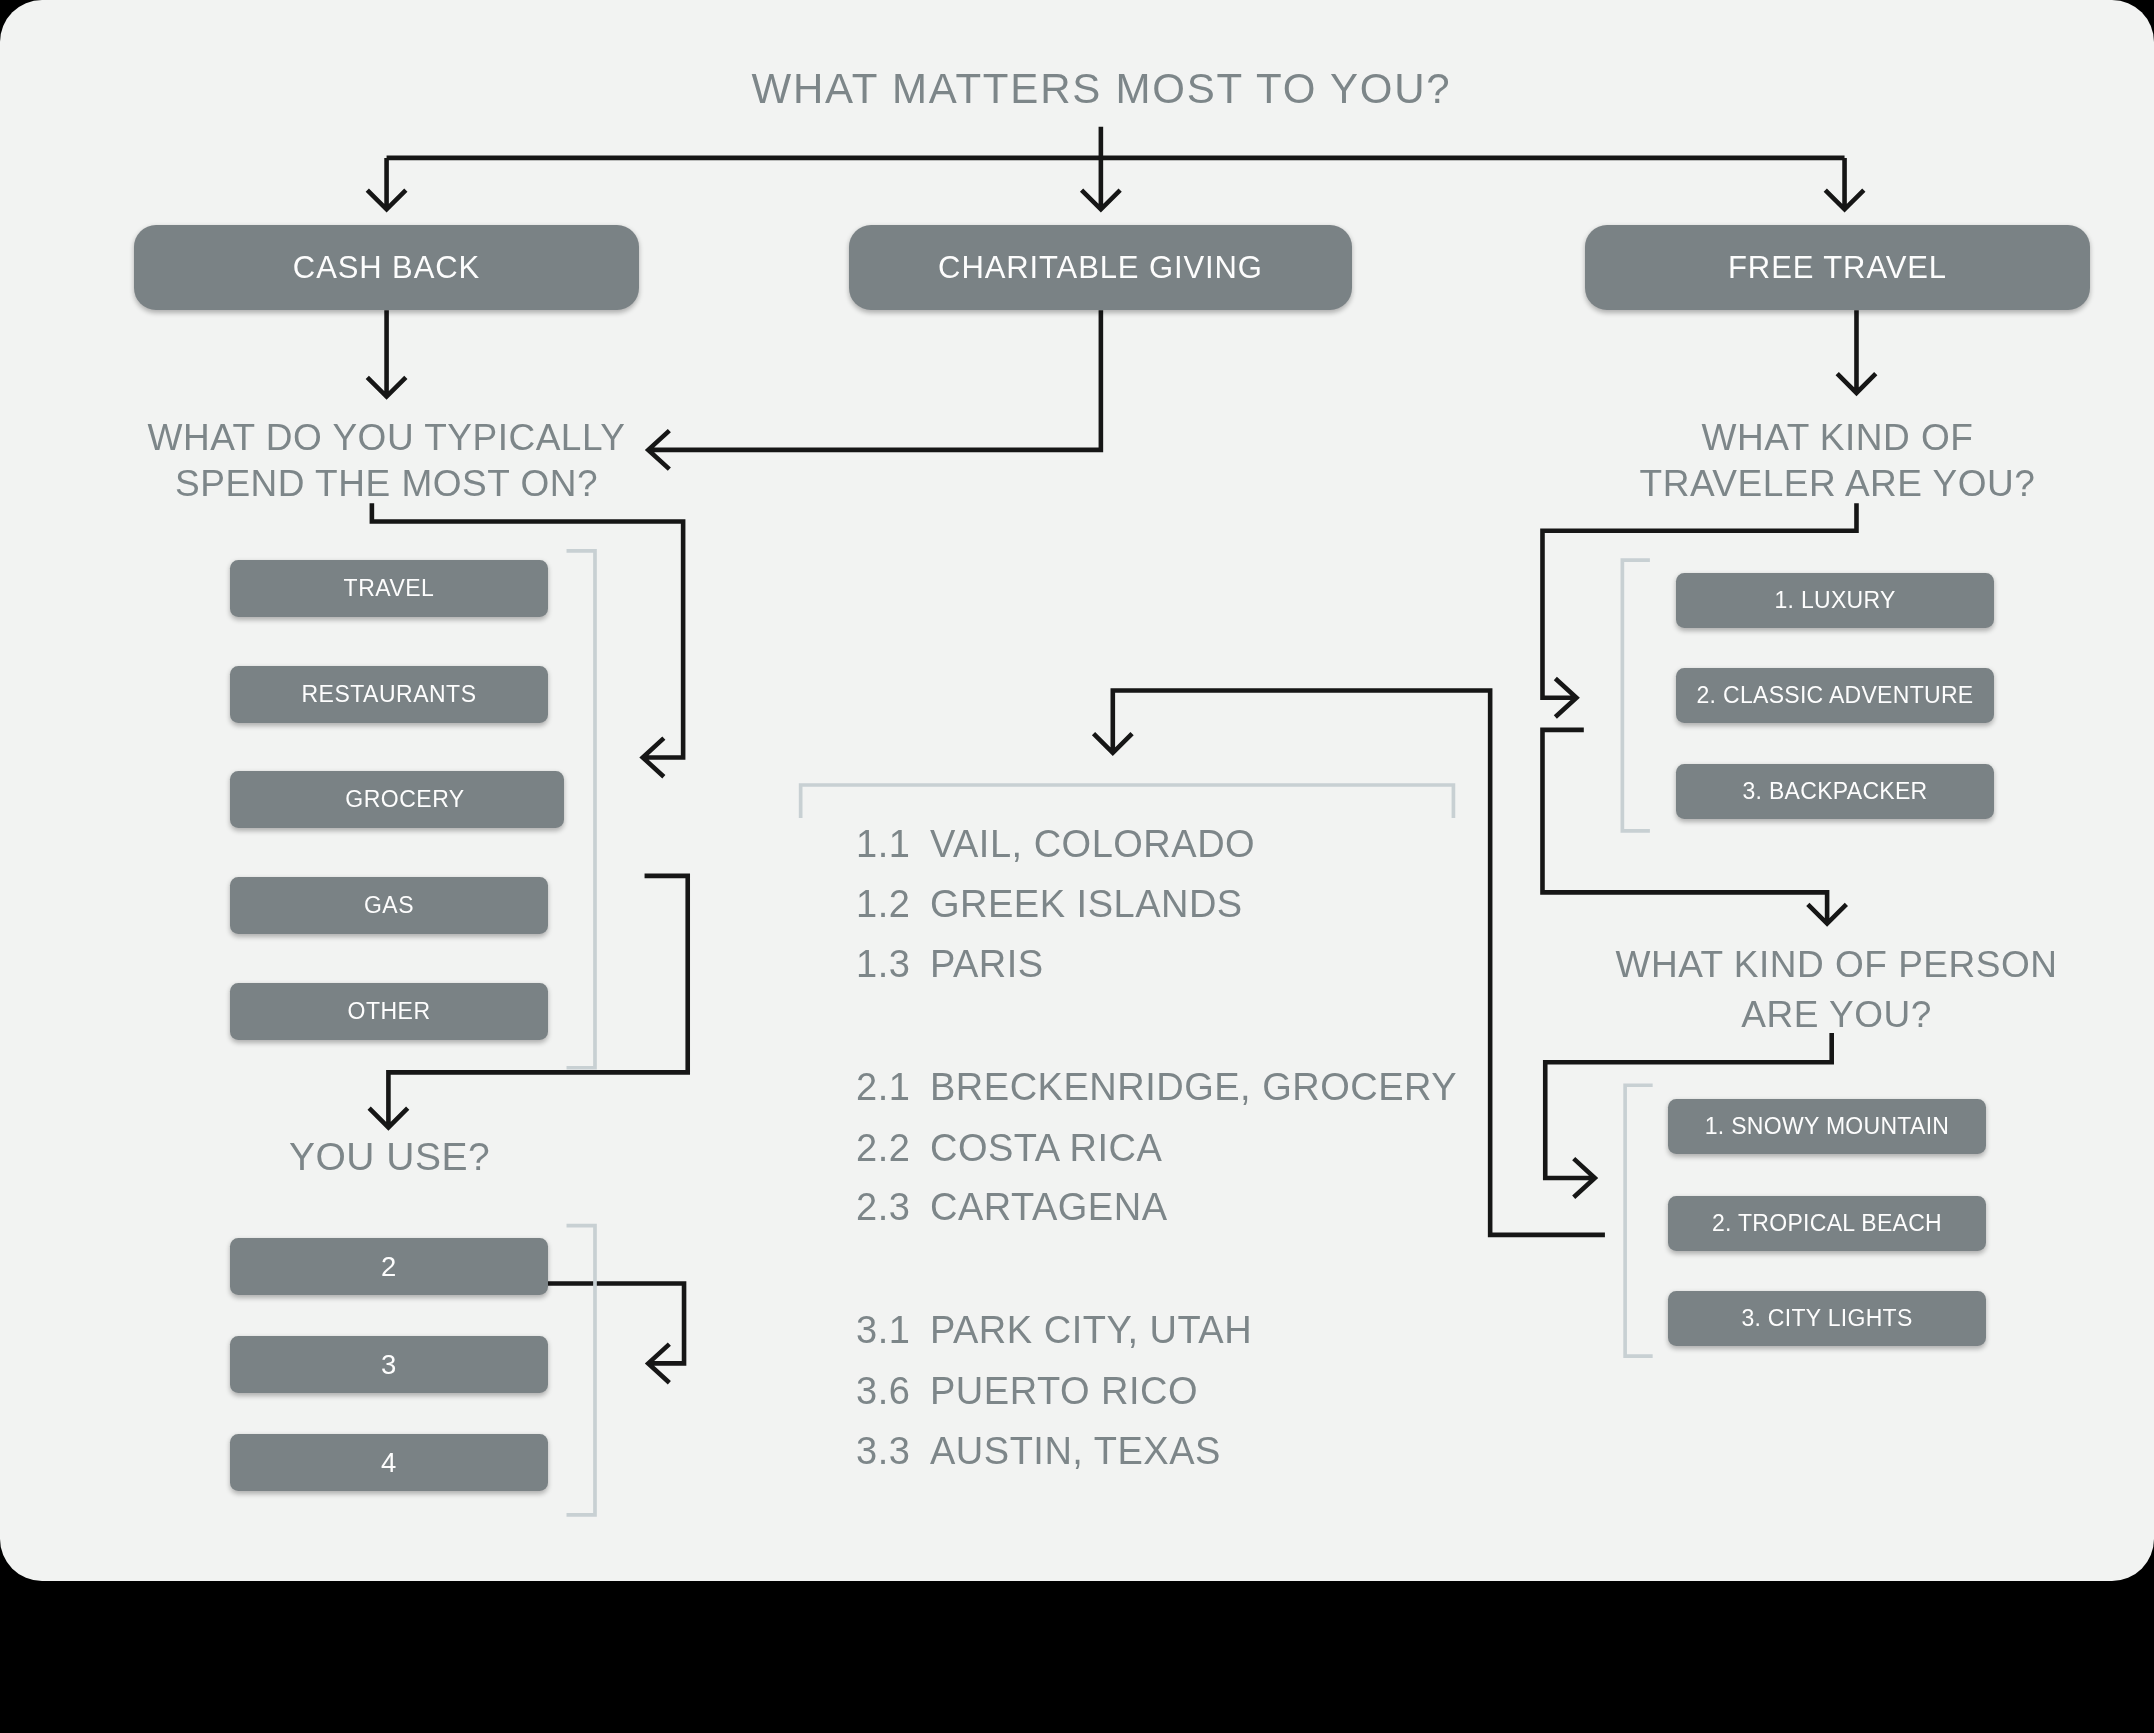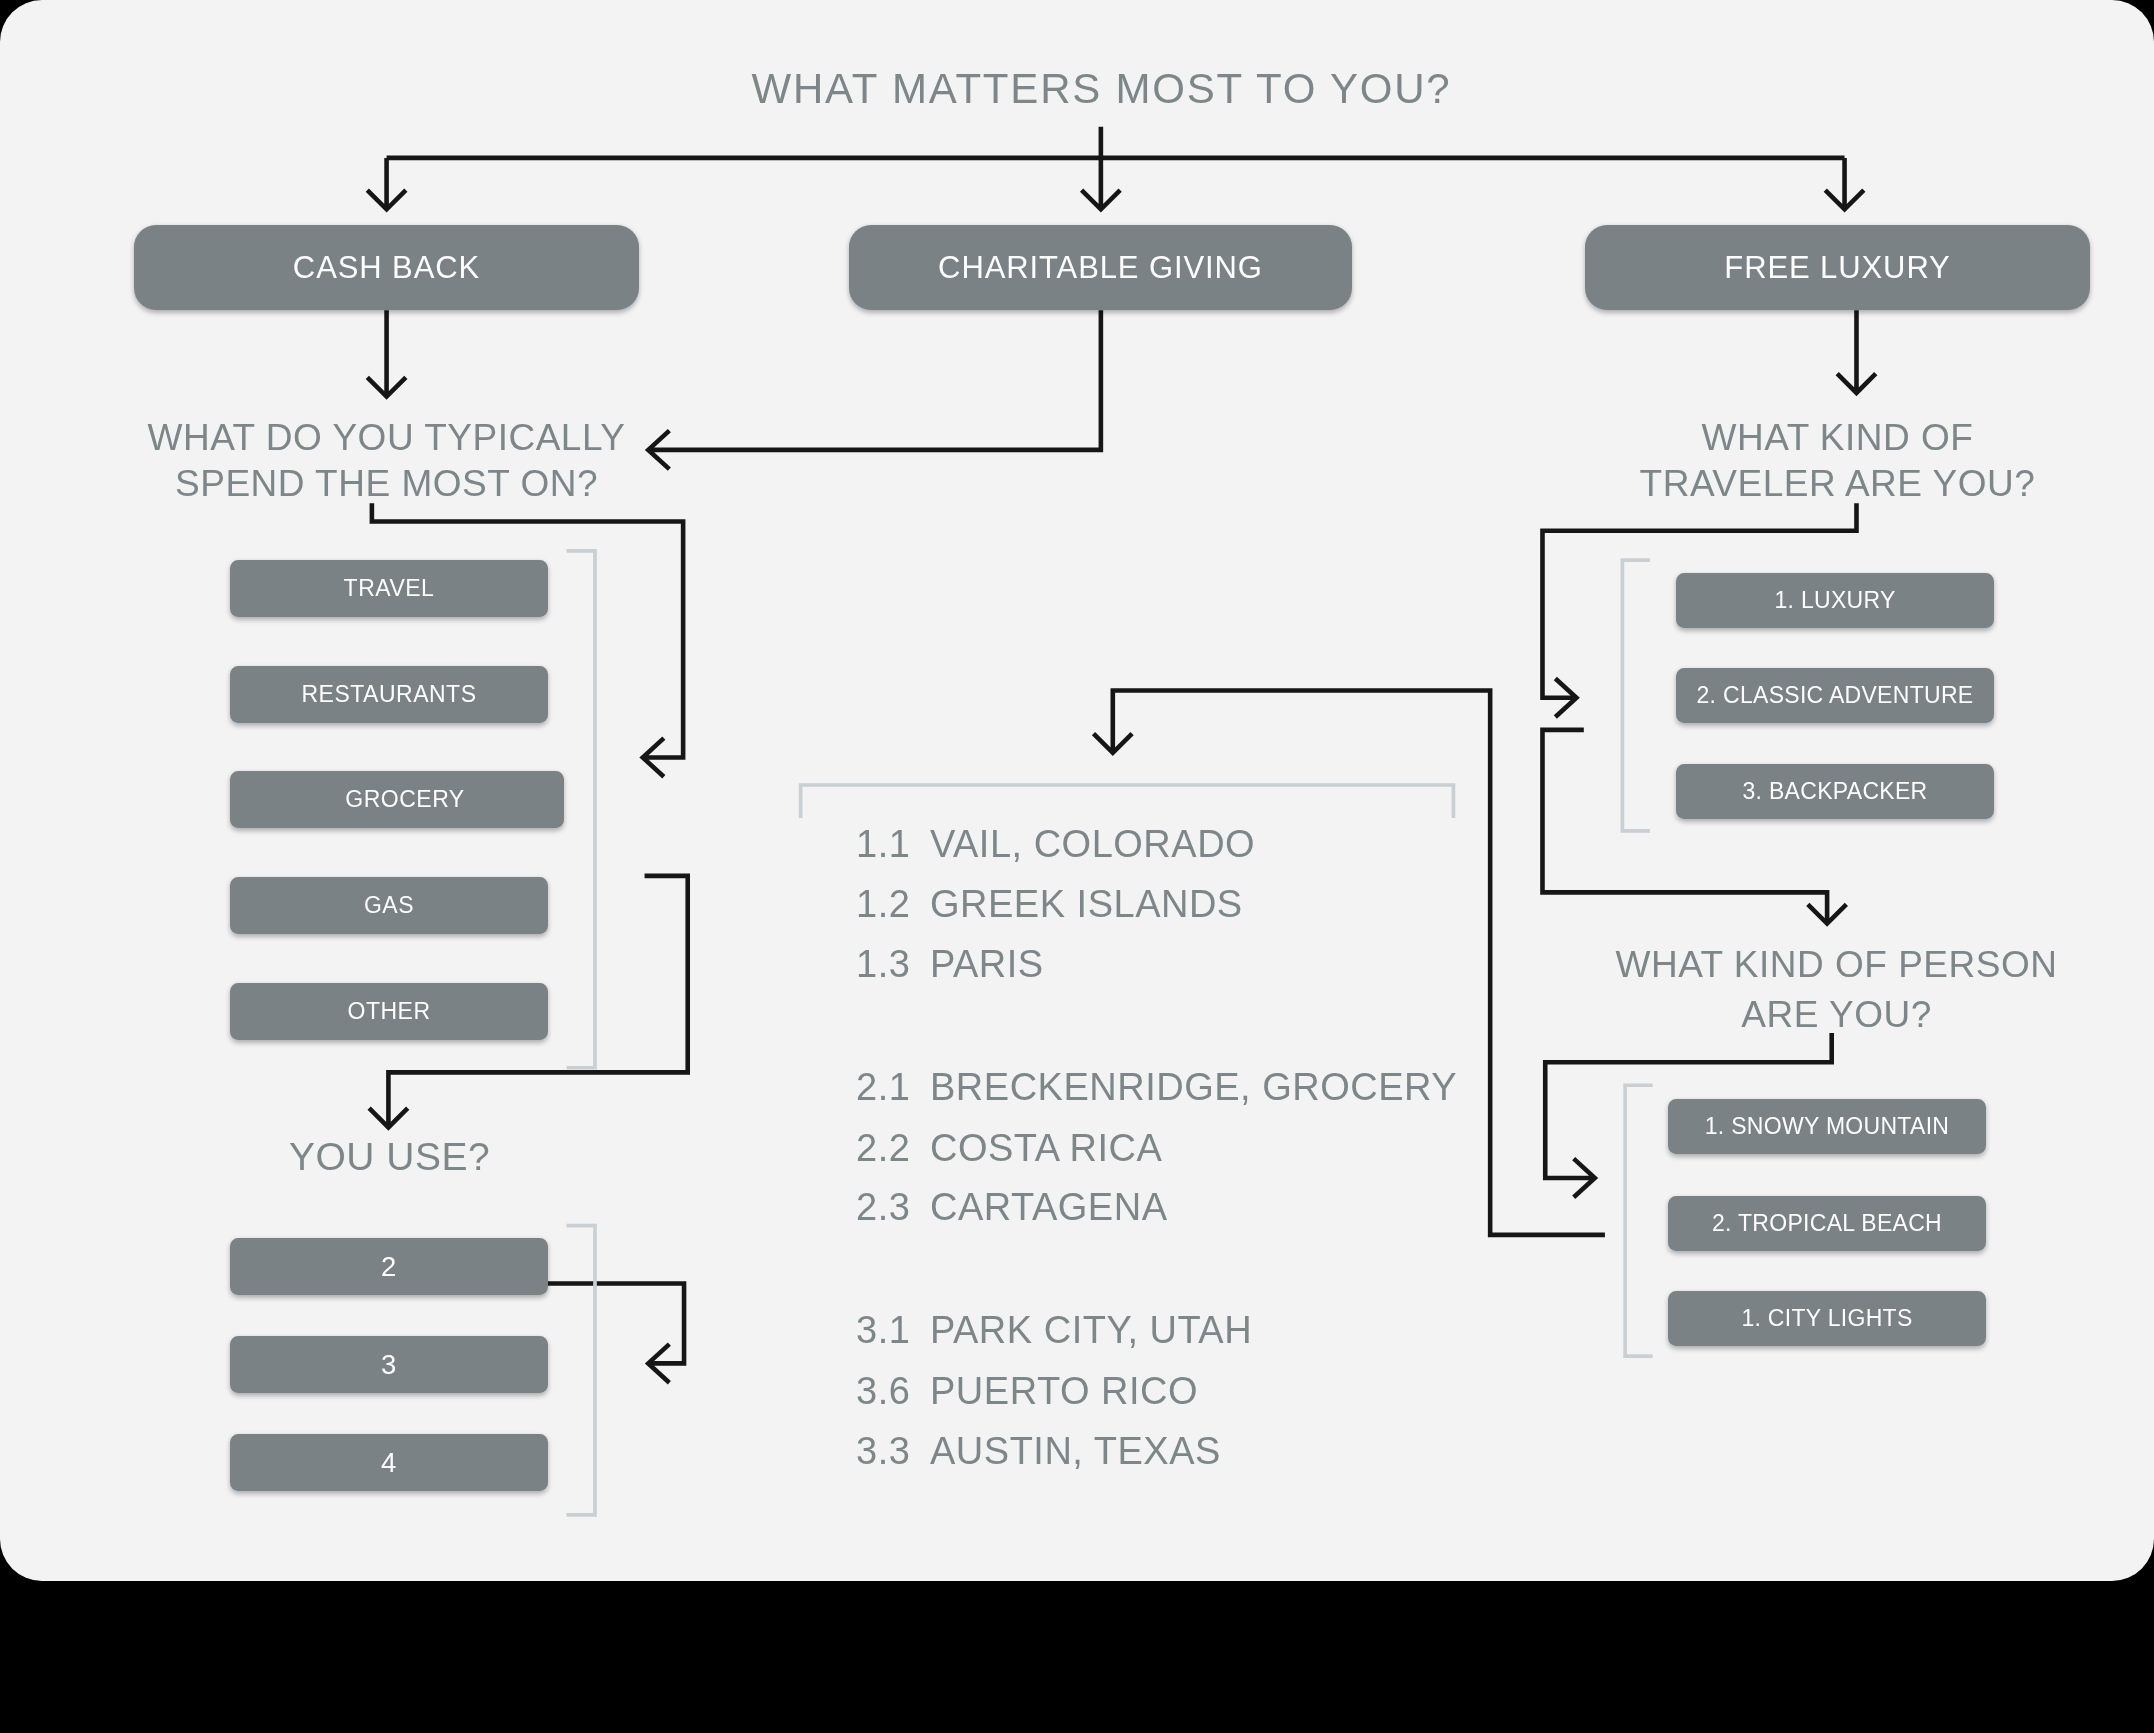--- a/index.html
+++ b/index.html
@@ -51,21 +51,21 @@
       <path class="bracket" d="M617 1335 H648 V1650 H617"></path>
       <path class="bracket" d="M872 891 V855 H1583 V891"></path>
       <path class="bracket" d="M1797 610 H1767 V905 H1797"></path>
       <path class="bracket" d="M1800 1182 H1770 V1477 H1800"></path>
     </svg>
 
     <div class="title" style="left:734px;top:66px;width:735px;">WHAT MATTERS MOST TO YOU?</div>
 
     <div class="btn btn-lg" style="left:134px;top:225px;">CASH BACK</div>
     <div class="btn btn-lg" style="left:849px;top:225px;width:503px;">CHARITABLE GIVING</div>
-    <div class="btn btn-lg" style="left:1585px;top:225px;">FREE LUXURY</div>
+    <div class="btn btn-lg" style="left:1585px;top:225px;">FREE TRAVEL</div>
 
     <div class="q" style="left:111px;top:415px;width:551px;">
       <span>WHAT DO YOU TYPICALLY</span>
       <span>SPEND THE MOST ON?</span>
     </div>
 
     <div class="btn btn-sm" style="left:230px;top:560px;">TRAVEL</div>
     <div class="btn btn-sm" style="left:230px;top:666px;">RESTAURANTS</div>
     <div class="btn btn-sm" style="left:230px;top:771px;padding-left:16px;">GROCERY</div>
     <div class="btn btn-sm" style="left:230px;top:877px;">GAS</div>
@@ -88,21 +88,21 @@
     <div class="btn btn-rt" style="left:1676px;top:668px;">2. CLASSIC ADVENTURE</div>
     <div class="btn btn-rt" style="left:1676px;top:764px;">3. BACKPACKER</div>
 
     <div class="q" style="left:1561px;top:940px;width:551px;line-height:50px;">
       <span>WHAT KIND OF PERSON</span>
       <span>ARE YOU?</span>
     </div>
 
     <div class="btn btn-rt" style="left:1668px;top:1099px;">1. SNOWY MOUNTAIN</div>
     <div class="btn btn-rt" style="left:1668px;top:1196px;">2. TROPICAL BEACH</div>
-    <div class="btn btn-rt" style="left:1668px;top:1291px;">1. CITY LIGHTS</div>
+    <div class="btn btn-rt" style="left:1668px;top:1291px;">3. CITY LIGHTS</div>
 
     <div class="dest" style="left:856px;top:825px;"><span class="num">1.1</span><span>VAIL, COLORADO</span></div>
     <div class="dest" style="left:856px;top:885px;"><span class="num">1.2</span><span>GREEK ISLANDS</span></div>
     <div class="dest" style="left:856px;top:945px;"><span class="num">1.3</span><span>PARIS</span></div>
     <div class="dest" style="left:856px;top:1068px;"><span class="num">2.1</span><span>BRECKENRIDGE, GROCERY</span></div>
     <div class="dest" style="left:856px;top:1129px;"><span class="num">2.2</span><span>COSTA RICA</span></div>
     <div class="dest" style="left:856px;top:1188px;"><span class="num">2.3</span><span>CARTAGENA</span></div>
     <div class="dest" style="left:856px;top:1311px;"><span class="num">3.1</span><span>PARK CITY, UTAH</span></div>
     <div class="dest" style="left:856px;top:1372px;"><span class="num">3.6</span><span>PUERTO RICO</span></div>
     <div class="dest" style="left:856px;top:1432px;"><span class="num">3.3</span><span>AUSTIN, TEXAS</span></div>

